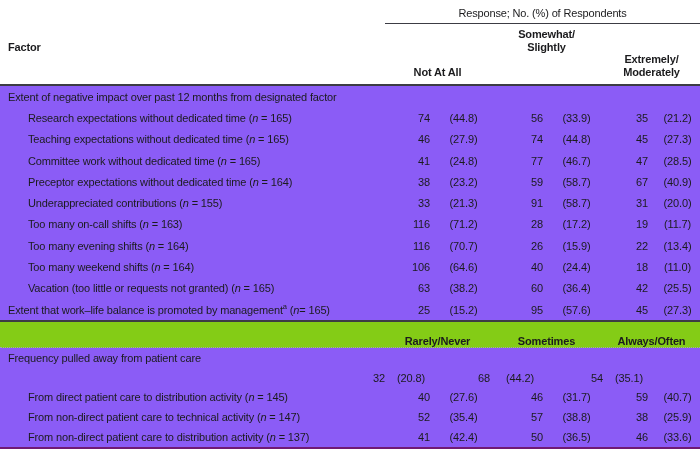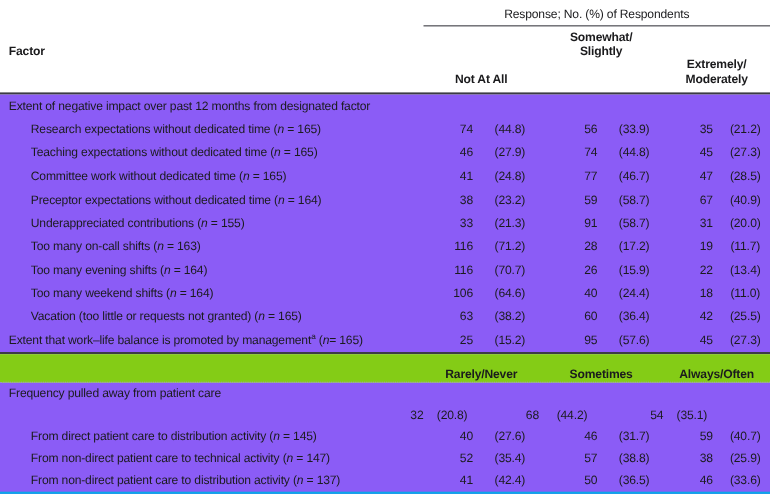--- a/index.html
+++ b/index.html
@@ -53,21 +53,21 @@
   
   .mid-head {
     background: #84cc16;
     height: 26px;
     align-items: center;
     border-bottom: 1px dotted #a0a6b2;
   }
   
   .sec { background: #8b5cf6; }
   .sec1 { border-bottom: 2px solid #3c3c44; }
-  .sec2 { border-bottom: 2px solid #0ea5e9; }
+  .sec2 { border-bottom: 2px solid #701a75; }
   .row { align-items: center; font-size: 11px; }
   .sec1 .row { height: 21.3px; }
   .sec2 .row { height: 19.7px; }
   .label { white-space: nowrap; overflow: hidden; }
   .label.flush { padding-left: 8px; }
   .label.indent { padding-left: 28px; }
   .label.span-all { grid-column: 1 / -1; }
   .num { text-align: right; }
   .pct { text-align: center; padding-left: 7px; }
   sup { font-size: 7.5px; vertical-align: super; line-height: 0; }

